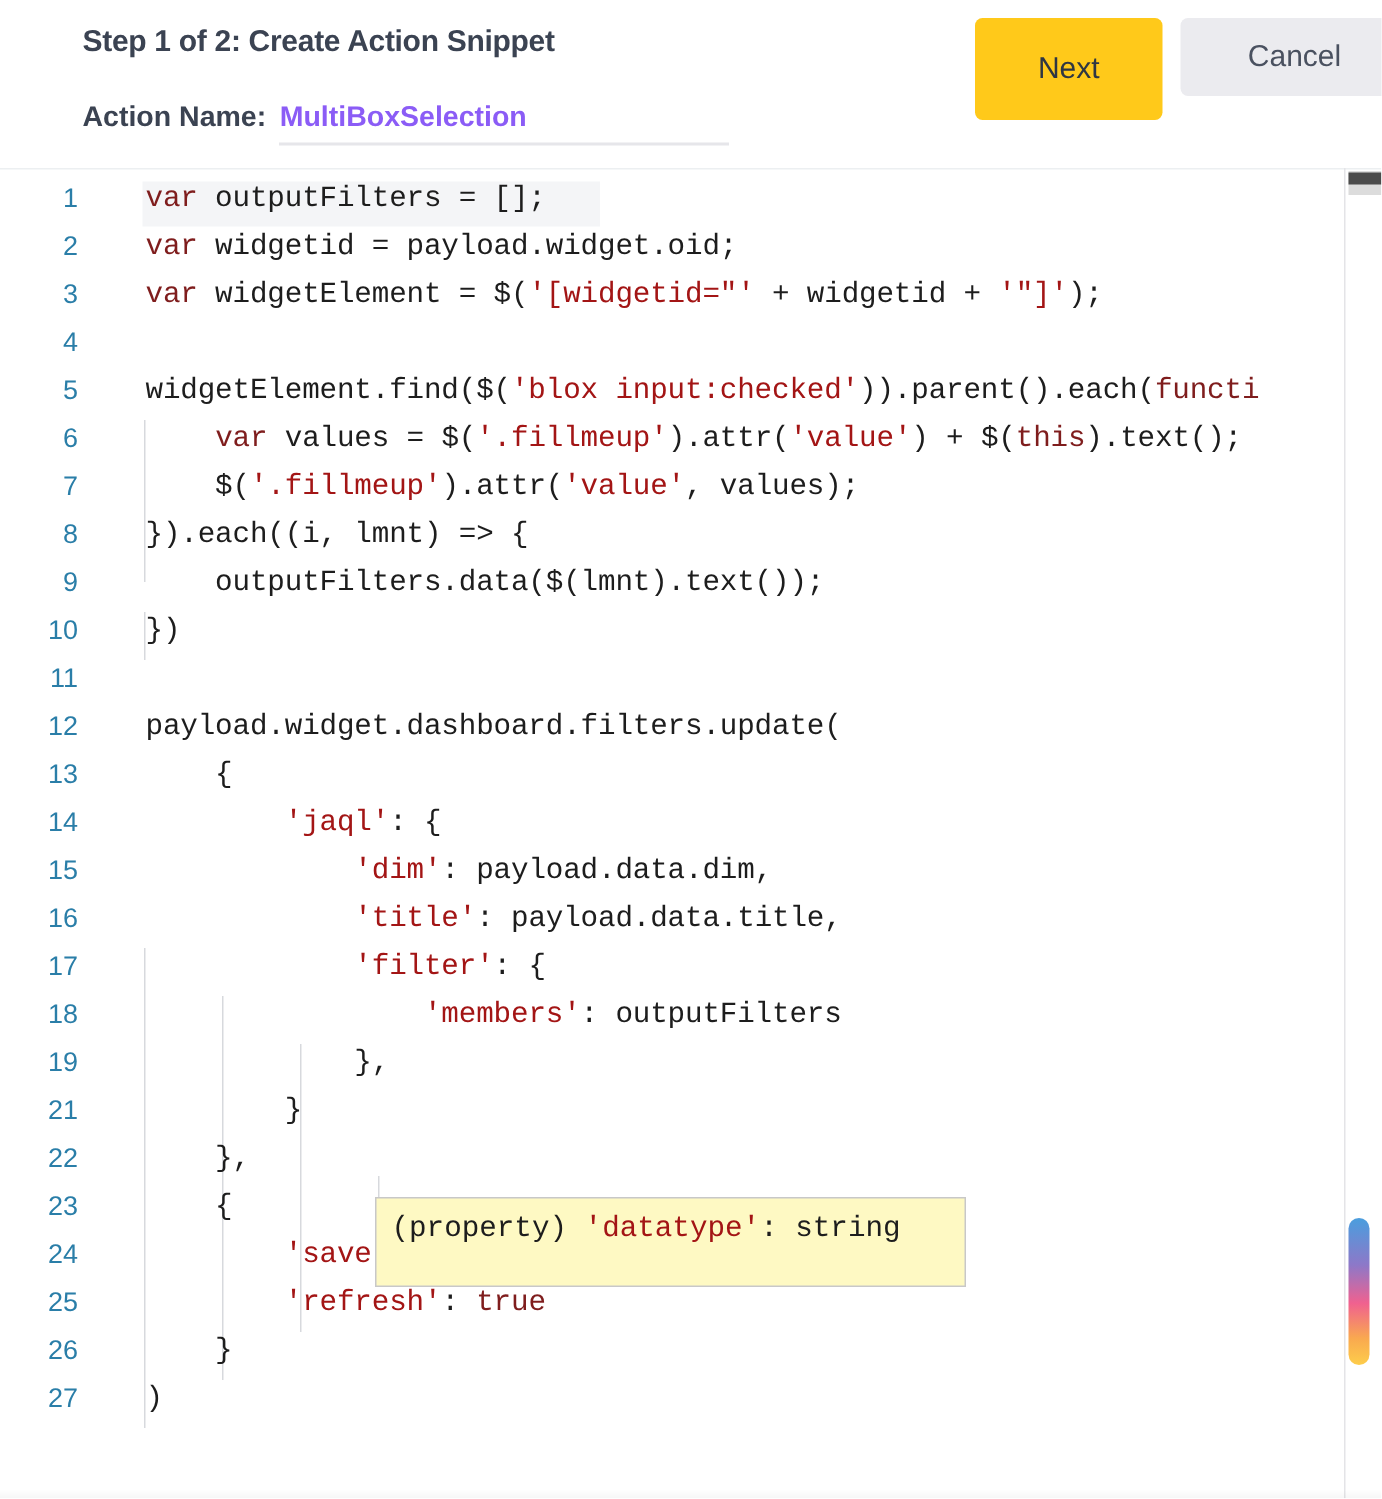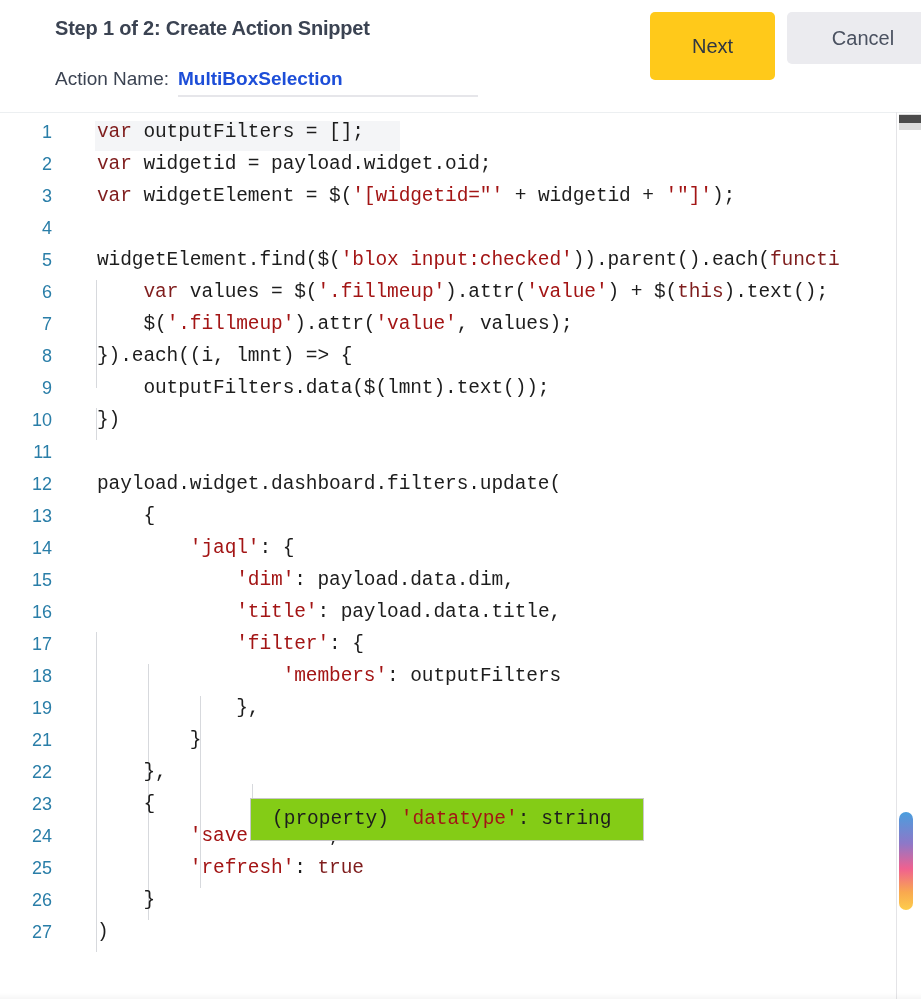--- a/index.html
+++ b/index.html
@@ -37,34 +37,34 @@
   }
   #action-name-row {
     position: absolute;
     left: 20px;
     top: 68px;
     height: 30px;
     white-space: nowrap;
   }
   #action-name-label {
     font-size: 19px;
-    font-weight: normal;
+    font-weight: bold;
     color: #3b4352;
     vertical-align: baseline;
     text-align: center;
   }
   #action-name-field {
     display: inline-block;
     margin-left: 9px;
     min-width: 300px;
     padding-bottom: 5px;
     border-bottom: 2px solid #e6e6ea;
     font-size: 19px;
     font-weight: bold;
-    color: #1d4ed8;
+    color: #8b5cf6;
     vertical-align: baseline;
   }
 
   .hdr-btn {
     position: absolute;
     border: none;
     border-radius: 5px;
     font-family: "Liberation Sans", sans-serif;
     font-size: 20px;
     cursor: pointer;
@@ -161,29 +161,29 @@
     width: 1px;
     background: #d7d9dd;
   }
 
   
   #hover-tooltip {
     position: absolute;
     left: 250px;
     top: 686px;
     width: 394px;
-    height: 43px;
+    height: 60px;
     box-sizing: border-box;
-    background: #84cc16;
+    background: #fef9c3;
     border: 1px solid #c8c8c8;
     font-family: "Liberation Mono", "DejaVu Sans Mono", monospace;
     font-size: 19.5px;
     line-height: 41px;
     white-space: pre;
-    padding-left: 21px;
+    padding-left: 10px;
     color: #1d1d1d;
     z-index: 50;
   }
 
   
   #minimap-divider {
     position: absolute;
     left: 896px;
     top: 0;
     width: 1px;

